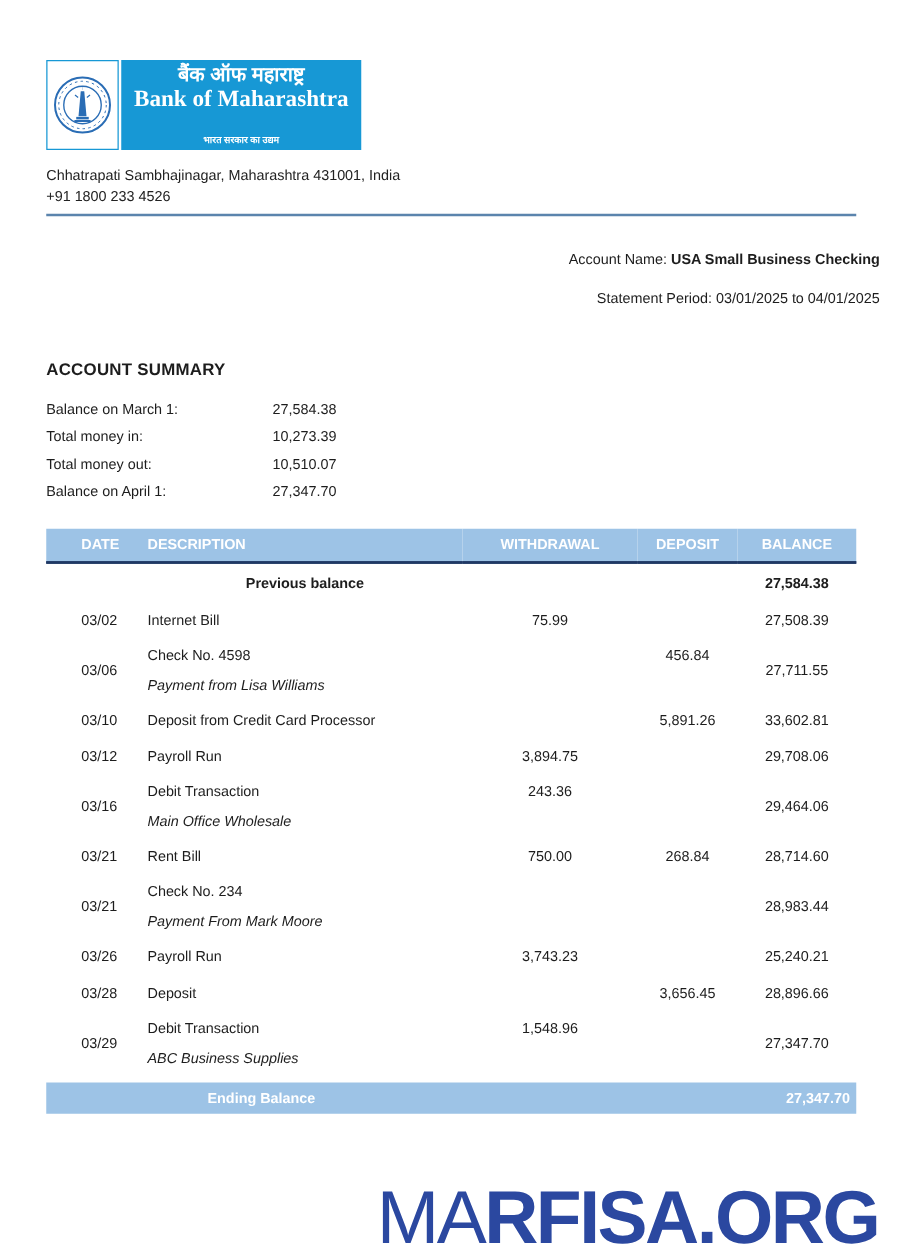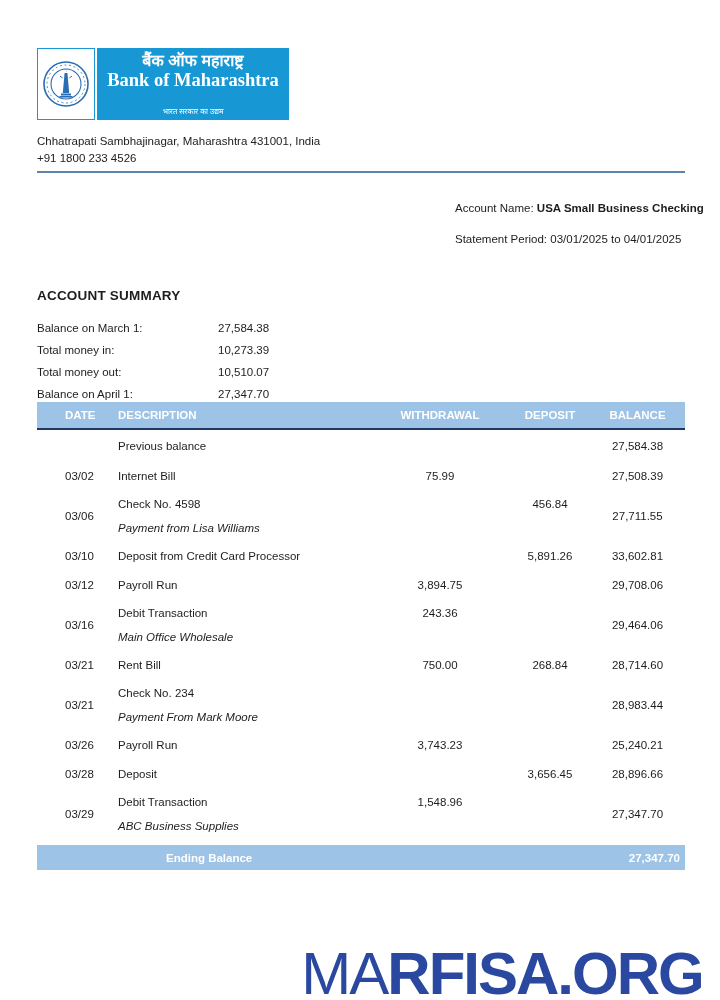--- a/index.html
+++ b/index.html
@@ -24,54 +24,54 @@
     width:58px;height:72px;background:#fff;border:1px solid var(--band-blue);
     display:flex;align-items:center;justify-content:center;
   }
   .band{
     width:192px;height:72px;background:var(--band-blue);color:#fff;
     display:flex;flex-direction:column;align-items:center;justify-content:center;
     line-height:1.12;
   }
   .band .hindi{font-size:16px;font-weight:bold;}
   .band .eng{font-size:18.5px;font-weight:bold;font-family:"Liberation Serif",serif;}
-  .band .tagline{font-size:7.5px;margin-top:17px;}
+  .band .tagline{font-size:7.5px;margin-top:17px;font-weight:bold;}
   
   .address{position:absolute;left:37px;top:133px;font-size:11.5px;line-height:17px;color:#222;}
   .divider{position:absolute;left:37px;top:171px;width:648px;height:2px;background:var(--divider-blue);border:none;}
   
   .customer{position:absolute;left:37px;top:199px;font-size:11.5px;font-weight:bold;line-height:17.5px;}
-  .acct-info{position:absolute;left:455px;top:200px;font-size:11.5px;line-height:17.5px;}
+  .acct-info{position:absolute;left:455px;top:200px;font-size:11.5px;line-height:17.5px;text-align:right;}
   .acct-info b{font-weight:bold;}
   .acct-info .period{margin-top:13px;}
   
   .summary-title{position:absolute;left:37px;top:288px;font-size:13.5px;font-weight:bold;letter-spacing:.2px;}
   .summary{position:absolute;left:37px;top:317px;font-size:11.5px;}
   .summary .srow{display:flex;height:22px;align-items:center;}
   .summary .slabel{width:181px;}
   
-  .tx-wrap{position:absolute;left:37px;top:402px;width:648px;}
+  .tx-wrap{position:absolute;left:37px;top:423px;width:648px;}
   table{width:648px;border-collapse:collapse;font-size:11.5px;}
   thead th{
     background:var(--header-blue);color:#fff;font-weight:bold;font-size:11.5px;
     height:27px;border-bottom:2.5px solid var(--navy-line);white-space:nowrap;
   }
   th.c-date{width:75px;text-align:left;padding-left:28px;}
   th.c-desc{width:258px;text-align:left;padding-left:6px;}
   th.c-wd{width:140px;text-align:center;}
   th.c-dep{width:80px;text-align:center;}
   th.c-bal{width:95px;text-align:center;}
   tbody td{padding:8px 0 7px;vertical-align:top;line-height:14px;}
   td.c-date{padding-left:28px;text-align:left;}
   td.c-desc{padding-left:6px;text-align:left;}
   td.c-wd,td.c-dep,td.c-bal{text-align:center;}
   tr.double td{padding-top:7px;padding-bottom:6px;}
   tr.double .desc2{font-style:italic;margin-top:10px;}
   tr.double td.c-date,tr.double td.c-bal{vertical-align:middle;}
-  tr.bold td{font-weight:normal;padding-top:9px;padding-bottom:8px;}
+  tr.bold td{font-weight:bold;padding-top:9px;padding-bottom:8px;text-align:center;}
   .desc2:empty{display:none;}
   
   .ending-bar{
     margin-top:6px;height:25px;background:var(--header-blue);color:#fff;
     font-size:11.5px;font-weight:bold;display:flex;align-items:center;padding-left:48px;
   }
   .ending-bar .elabel{margin-left:81px;}
   .ending-bar .evalue{margin-left:auto;margin-right:5px;}
   
   .watermark{position:absolute;left:290px;top:944px;width:424px;z-index:5;}

